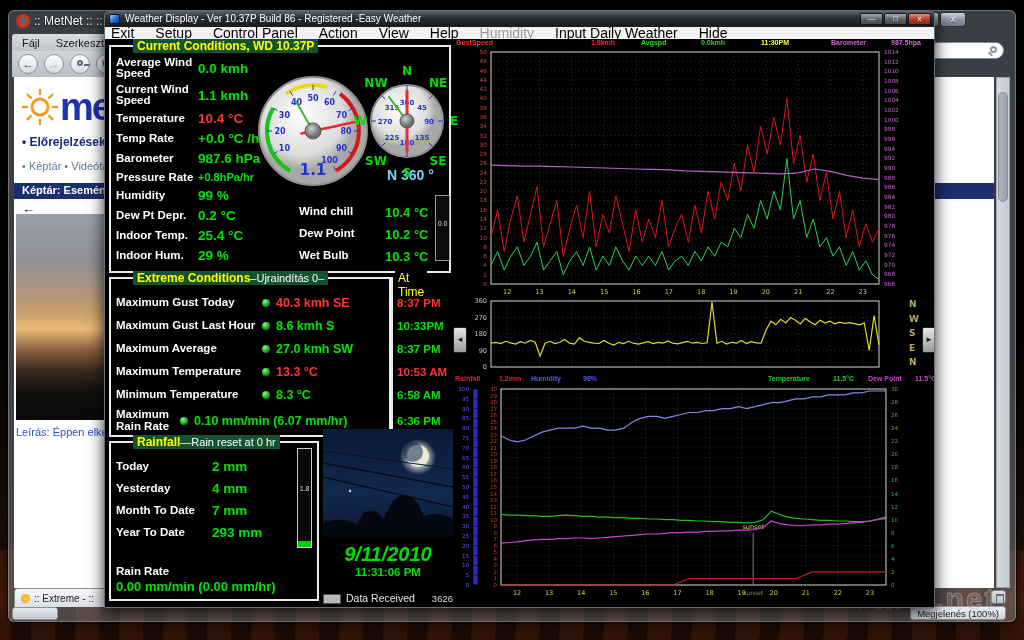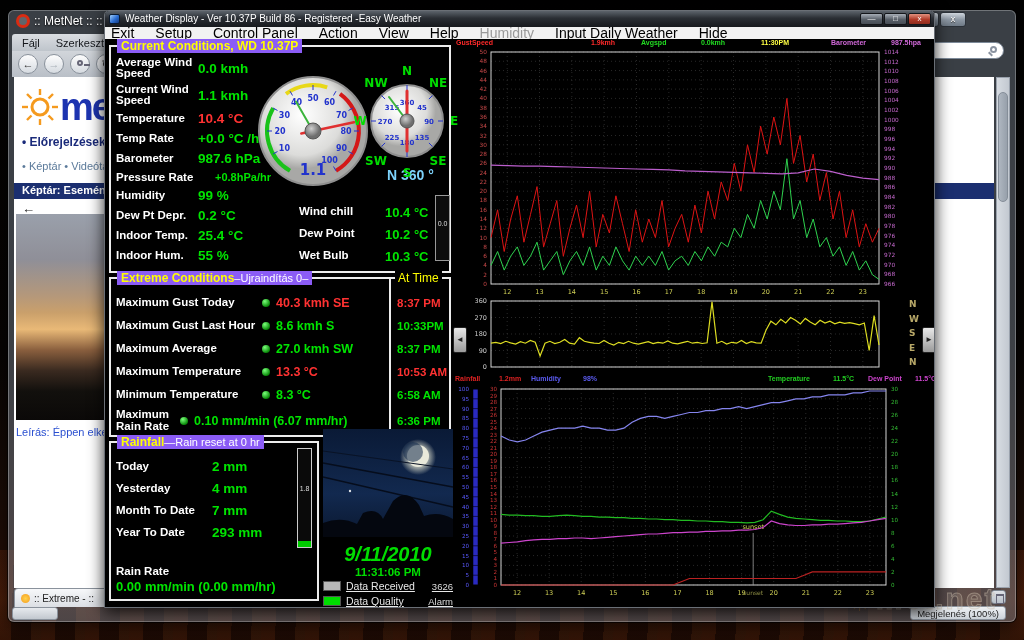--- a/index.html
+++ b/index.html
@@ -86,25 +86,25 @@
   .wbtn { width:23px; height:12px; margin-left:1px; border:1px solid #14161a; border-radius:2px;
     background:linear-gradient(#a7aeb7,#585f68 55%,#474d55); color:#fff; font-size:8px; line-height:10px;
     text-align:center; }
   .wbtn.close { background:linear-gradient(#e2917f,#b03a28 55%,#8f2b1c); }
   #wd-menu { position:absolute; left:0; top:16px; right:0; height:12px; background:#f2f2f2; display:flex;
     gap:21px; align-items:center; padding:0 6px; font-size:14px; color:#000; }
   #wd-menu .disabled { color:#9a9a9a; }
   #wd-content { position:absolute; left:0; top:28px; right:0; bottom:0; background:#000; overflow:hidden; }
   
   .panel { position:absolute; border:2px solid #ececec; }
-  .ptitle { position:absolute; top:-8px; left:6px; background:#8b5cf6; padding:0 4px; font-size:12px;
+  .ptitle { position:absolute; top:-8px; left:22px; background:#14532d; padding:0 4px; font-size:12px;
     font-weight:bold; color:#ffff00; white-space:nowrap;text-align:right; }
   .ptitle .sub { color:#fff; font-weight:normal; font-size:11px; }
   #panel-current  { left:4px;  top:6px;   width:342px; height:228px; }
-  #panel-extreme  { left:4px;  top:238px; width:342px; height:160px; }
+  #panel-extreme  { left:4px;  top:238px; width:284px; height:160px; }
   #panel-rain     { left:4px;  top:402px; width:210px; height:160px; }
   
   #cc-rows { position:absolute; left:5px; top:10px; width:165px; }
   .cc-row { display:flex; align-items:center; margin-bottom:5px; }
   .cc-label { width:82px; font-size:11.5px; line-height:11px; font-weight:bold; color:#fff; flex:0 0 82px; }
   .cc-val { font-size:13.5px; font-weight:bold; white-space:nowrap; }
   .cc-val.small { font-size:11px; }
   #cc-right { position:absolute; left:164px; top:158px; width:174px;margin-left:24px; }
   .ccr-row { display:flex; margin-bottom:7px; }
   .ccr-label { width:86px; font-size:11.5px; font-weight:bold; color:#fff; }
@@ -136,21 +136,21 @@
   #rf-rate-label { position:absolute; left:5px; top:122px; font-size:11.5px; font-weight:bold; color:#fff; }
   #rf-rate-value { position:absolute; left:5px; top:136px; font-size:13px; font-weight:bold; color:#00e400;
     white-space:nowrap; }
   #rf-bar { position:absolute; right:5px; top:5px; width:15px; height:100px; border:1px solid #ccc;
     background:#0a0a0a; color:#ddd; font-size:7px; text-align:center; padding-top:36px; }
   #rf-bar .fill { position:absolute; left:0; right:0; bottom:0; height:6px; background:#00cc00; }
   
   #webcam { position:absolute; left:218px; top:390px; width:130px; }
   #cam-date { text-align:center; font-size:20px; font-weight:bold; color:#00dd00; margin-top:2px;font-style:italic; }
   #cam-time { text-align:center; font-size:11.5px; font-weight:bold; color:#00dd00; }
-  .st-row { display:flex; align-items:center; height:14px; margin-top:1px; font-size:10.5px; color:#e8e8e8;text-decoration:underline; }
+  .st-row { display:flex; align-items:flex-end; height:14px; margin-top:12px; font-size:10.5px; color:#e8e8e8; }
   .swatch { width:18px; height:10px; margin-right:5px; border:1px solid #555; flex:0 0 18px; }
   .swatch.gray { background:#b8b8b8; } .swatch.green { background:#00dd00; }
   .st-right { margin-left:auto; font-size:9.5px; color:#ddd; text-align:center; }
   .alarm-led { width:8px; height:8px; border-radius:50%; margin:0 auto 1px;
     background:radial-gradient(circle at 35% 30%, #7aff7a, #0a8a0a 70%, #064a06); }
   
   #charts { position:absolute; left:348px; top:0; width:483px; height:570px; }
   #hdr-items { position:absolute; left:0; top:0; width:100%; height:9px; }
   .hdr-it { position:absolute; top:0; font-size:7px; font-weight:bold; white-space:nowrap; }
   #chart1 { position:absolute; left:0; top:9px; }
@@ -276,37 +276,37 @@
             <div class="cc-row">
               <span class="cc-label">Temp Rate</span>
               <span class="cc-val" style="color: rgb(0, 228, 0);">+0.0 °C /hr</span>
             </div>
             <div class="cc-row">
               <span class="cc-label">Barometer</span>
               <span class="cc-val" style="color: rgb(0, 228, 0);">987.6 hPa</span>
             </div>
             <div class="cc-row">
               <span class="cc-label">Pressure Rate</span>
-              <span class="cc-val small" style="color: rgb(0, 228, 0); margin-left: 17px;">+0.8hPa/hr</span>
+              <span class="cc-val small" style="color: rgb(0, 228, 0);">+0.8hPa/hr</span>
             </div>
             <div class="cc-row">
               <span class="cc-label">Humidity</span>
               <span class="cc-val" style="color: rgb(0, 228, 0);">99 %</span>
             </div>
             <div class="cc-row">
               <span class="cc-label">Dew Pt Depr.</span>
               <span class="cc-val" style="color: rgb(0, 228, 0);">0.2 °C</span>
             </div>
             <div class="cc-row">
               <span class="cc-label">Indoor Temp.</span>
               <span class="cc-val" style="color: rgb(0, 228, 0);">25.4 °C</span>
             </div>
             <div class="cc-row">
               <span class="cc-label">Indoor Hum.</span>
-              <span class="cc-val" style="color: rgb(0, 228, 0);">55 %</span>
+              <span class="cc-val" style="color: rgb(0, 228, 0);">29 %</span>
             </div>
           </div>
         <div id="cc-right">
             <div class="ccr-row">
               <span class="ccr-label">Wind chill</span>
               <span class="ccr-val">10.4 °C</span>
             </div>
             <div class="ccr-row">
               <span class="ccr-label">Dew Point</span>
               <span class="ccr-val">10.2 °C</span>

